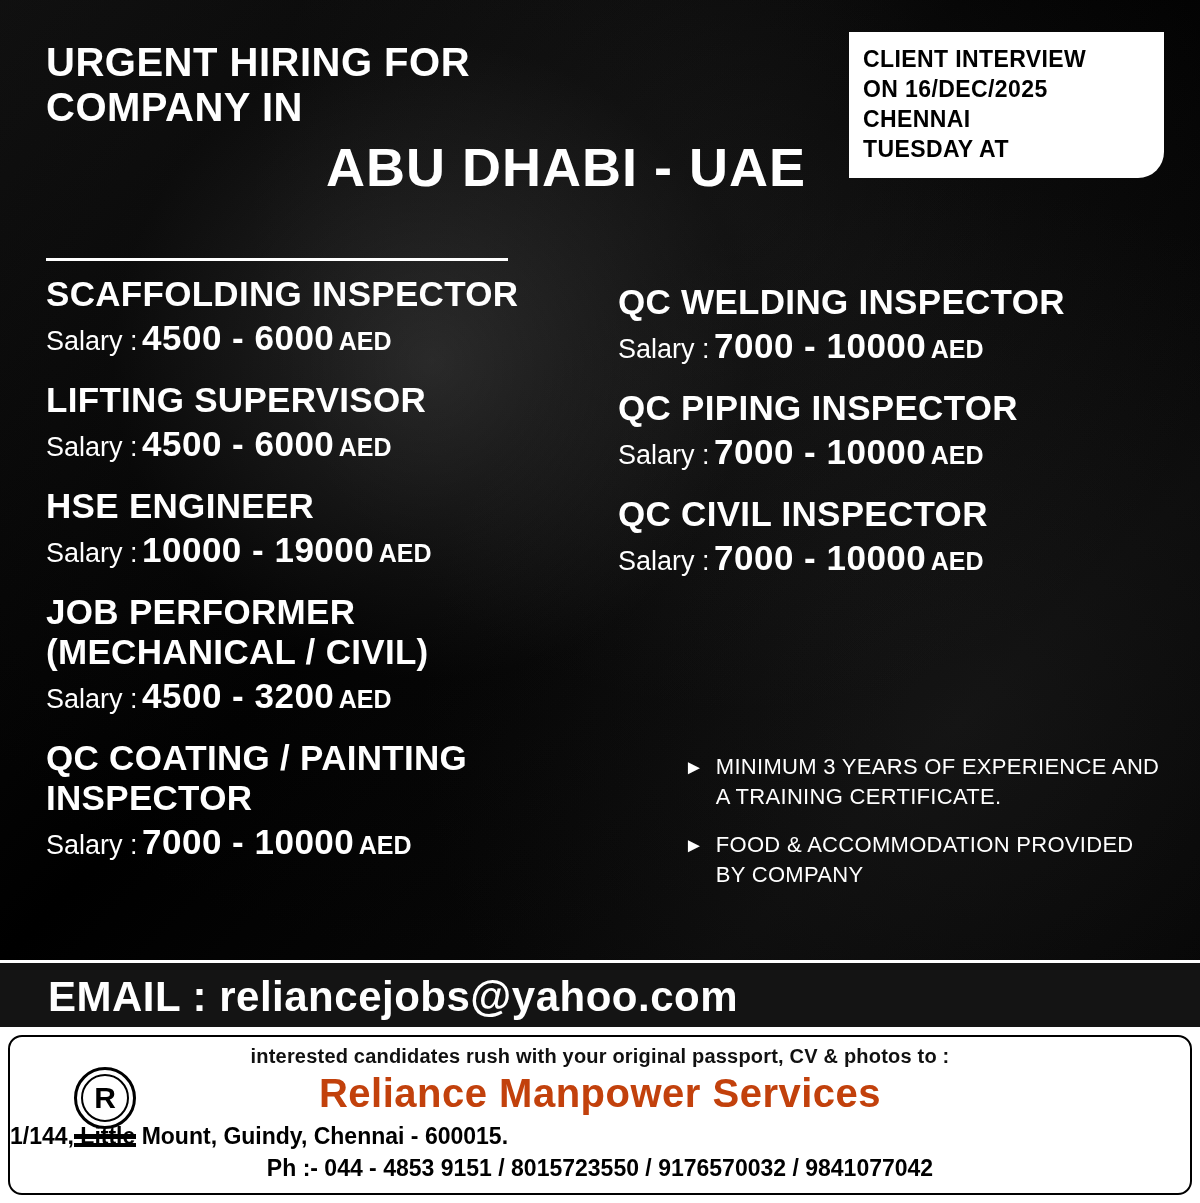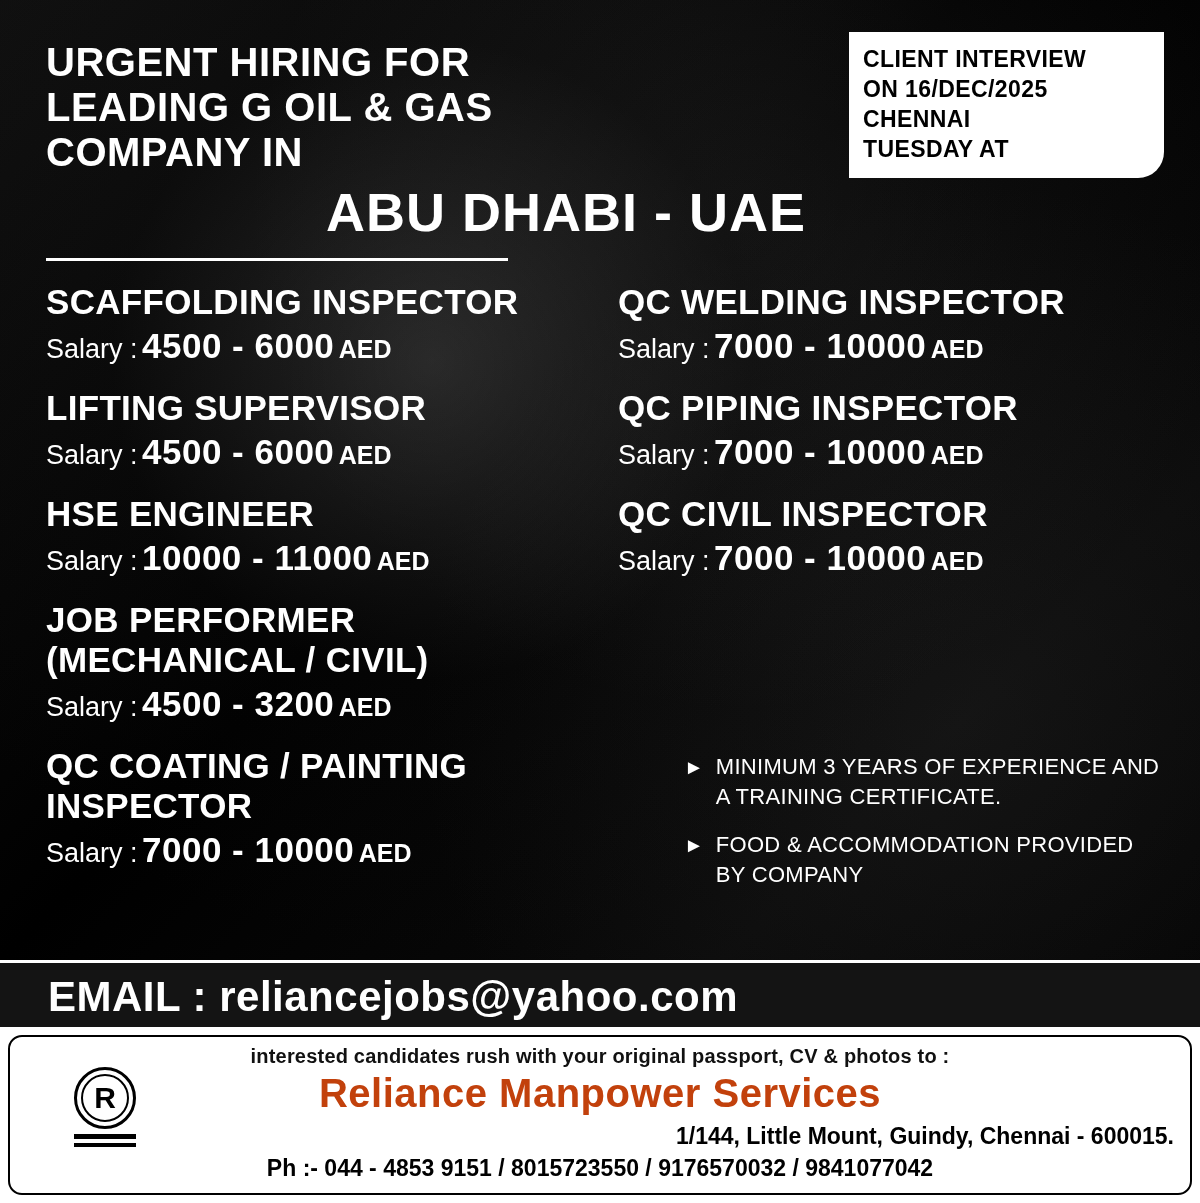--- a/index.html
+++ b/index.html
@@ -83,21 +83,21 @@
     line-height: 30px;
     letter-spacing: 0.4px;
     text-transform: uppercase;
   }
 
   
   .col {
     position: absolute;
     color: #ffffff;
   }
-  .col-left { left: 46px; top: 282px; width: 560px; }
+  .col-left { left: 46px; top: 274px; width: 560px; }
   .col-right { left: 618px; top: 282px; width: 545px; }
 
   .job { margin-bottom: 22px; }
   .job-title {
     font-size: 35px;
     font-weight: bold;
     line-height: 40px;
     letter-spacing: 0.3px;
     text-transform: uppercase;
   }
@@ -201,25 +201,24 @@
     text-align: center;
     font-size: 40px;
     font-weight: bold;
     color: #c2410c;
     letter-spacing: 0.5px;
   }
   .address {
     position: absolute;
     left: 0; right: 16px;
     top: 86px;
-    text-align: right;
+    text-align: left;
     font-size: 23px;
     font-weight: bold;
     color: #000;
-    padding-left: 12px;
   }
   .phone {
     position: absolute;
     left: 0; right: 0;
     top: 118px;
     text-align: center;
     font-size: 23px;
     font-weight: bold;
     color: #000;
   }
@@ -265,21 +264,20 @@
 </head>
 <body>
 
 <div class="poster">
   <div class="bg-texture"></div>
 
   <div class="content">
 
     <div class="headline">
       <div class="l1">URGENT HIRING FOR</div>
-      <div class="l2">LEADING G OIL &amp; GAS</div>
       <div class="l3">COMPANY IN</div>
       <div class="big">ABU DHABI - UAE</div>
     </div>
     <div class="rule"></div>
 
     <div class="badge">
       <div>CLIENT INTERVIEW</div>
       <div>ON 16/DEC/2025</div>
       <div>CHENNAI</div>
       <div>TUESDAY AT</div>
@@ -299,21 +297,21 @@
         <div class="salary-line">
           <span class="sal-label">Salary :</span>
           <span class="sal-value">4500 - 6000</span>
           <span class="sal-cur">AED</span>
         </div>
       </div>
       <div class="job">
         <div class="job-title">HSE ENGINEER</div>
         <div class="salary-line">
           <span class="sal-label">Salary :</span>
-          <span class="sal-value">10000 - 11000</span>
+          <span class="sal-value">10000 - 19000</span>
           <span class="sal-cur">AED</span>
         </div>
       </div>
       <div class="job">
         <div class="job-title">JOB PERFORMER (MECHANICAL / CIVIL)</div>
         <div class="salary-line">
           <span class="sal-label">Salary :</span>
           <span class="sal-value">4500 - 3200</span>
           <span class="sal-cur">AED</span>
         </div>

